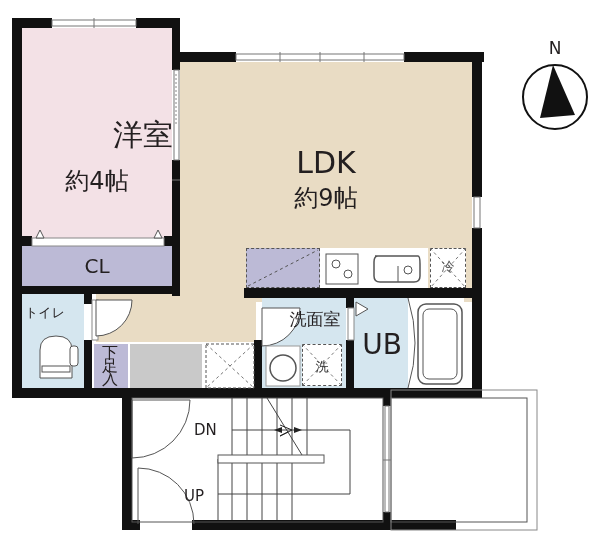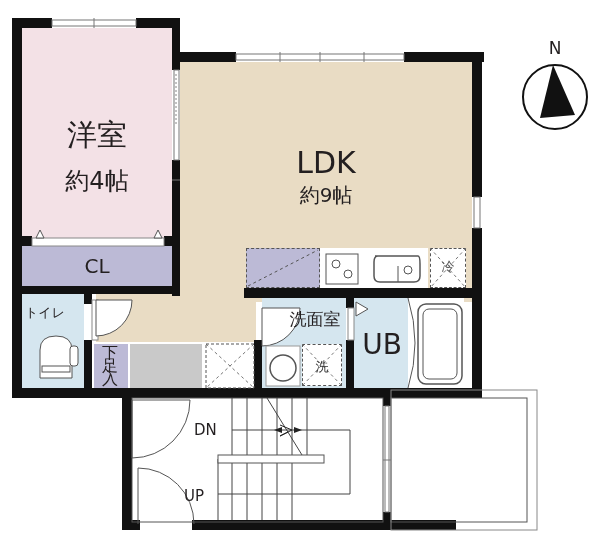--- a/index.html
+++ b/index.html
@@ -145,24 +145,24 @@
 
   <rect x="391" y="398" width="136" height="124" fill="none" stroke="#555"></rect>
   <rect x="391" y="390" width="146" height="140" fill="none" stroke="#888"></rect>
   <rect x="385" y="406" width="4" height="106" fill="#fff" stroke="#777"></rect>
   <line x1="383" y1="460" x2="391" y2="460" stroke="#777"></line>
 
   <circle cx="555" cy="97" r="32" fill="#fff" stroke="#111" stroke-width="2"></circle>
   <polygon points="553,65 540,118 575,115" fill="#111"></polygon>
 </svg>
 
-<div class="room-label" style="left:22px;top:115px;width:150px;font-size:30px;">洋室</div>
+<div class="room-label" style="left:22px;top:115px;width:150px;font-size:30px;padding-left:46px;">洋室</div>
 <div class="room-label" style="left:22px;top:165px;width:150px;font-size:24px;">約4帖</div>
 <div class="room-label" style="left:180px;top:145px;width:292px;font-size:30px;">LDK</div>
-<div class="room-label" style="left:180px;top:182px;width:292px;font-size:20px;">約9帖</div>
+<div class="room-label" style="left:180px;top:182px;width:292px;font-size:24px;">約9帖</div>
 <div class="room-label" style="left:22px;top:254px;width:150px;font-size:20px;">CL</div>
 <div class="room-label" style="left:22px;top:304px;width:46px;font-size:13px;">トイレ</div>
 <div class="room-label" style="left:102px;top:346px;width:16px;font-size:16px;line-height:13px;white-space:normal;word-break:break-all;">下足入</div>
 <div class="room-label" style="left:262px;top:308px;width:106px;font-size:17px;">洗面室</div>
 <div class="room-label" style="left:354px;top:328px;width:56px;font-size:28px;">UB</div>
 <div class="room-label" style="left:430px;top:258px;width:36px;font-size:13px;color:#555;">冷</div>
 <div class="room-label" style="left:302px;top:358px;width:40px;font-size:13px;color:#333;">洗</div>
 <div class="room-label" style="left:194px;top:421px;font-size:15px;">DN</div>
 <div class="room-label" style="left:184px;top:487px;font-size:15px;">UP</div>
 <div class="room-label" style="left:540px;top:38px;width:30px;font-size:17px;">N</div>

